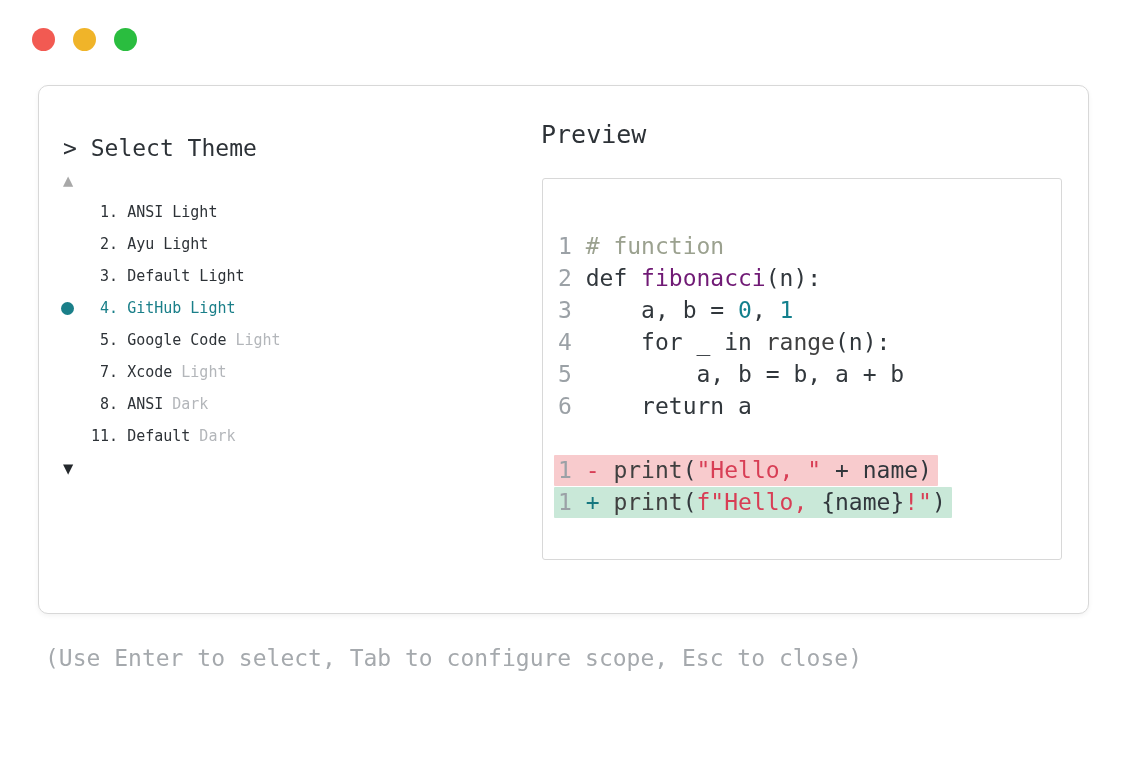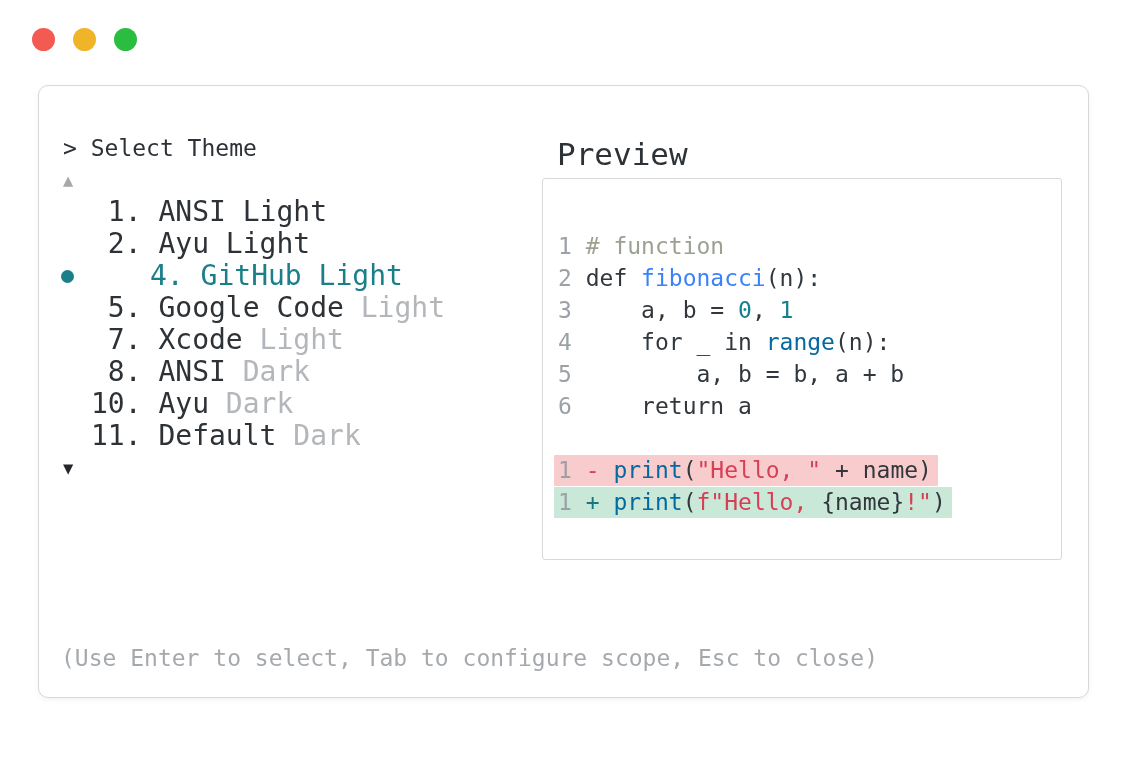--- a/index.html
+++ b/index.html
@@ -4,52 +4,52 @@
 <style>
   * { margin:0; padding:0; box-sizing:border-box; }
   html,body { width:1129px; height:757px; background:#ffffff; overflow:hidden;
               font-family:"DejaVu Sans Mono","Liberation Mono",monospace; }
   .traffic { position:absolute; left:32px; top:28px; display:flex; gap:18px; }
   .light { width:23px; height:23px; border-radius:50%; }
   .light.red    { background:#f25a52; }
   .light.yellow { background:#f0b429; }
   .light.green  { background:#2abd3f; }
 
-  .window { position:absolute; left:38px; top:85px; width:1051px; height:613px;
+  .window { position:absolute; left:38px; top:85px; width:1051px; height:529px;
             border:1.5px solid #d8d8d8; border-radius:10px; background:#fff;
             box-shadow:0 2px 5px rgba(0,0,0,0.05); }
 
   .list-block { position:absolute; left:24px; top:46px; }
   .prompt { white-space:pre; font-size:23px; line-height:32px; color:#2d3237; }
   .scroll-arrow { font-size:17px; line-height:32px; display:block; cursor:pointer; }
   .scroll-arrow.up   { color:#a8a8a8; }
   .scroll-arrow.down { color:#24282c; }
 
-  .theme-row { position:relative; white-space:pre; font-size:28px; line-height:32px;
+  .theme-row { position:relative; white-space:pre; font-size:15px; line-height:32px;
                color:#2d3237; padding-left:28px; cursor:pointer; }
   .theme-row .bullet { position:absolute; left:-2px; top:10px; width:13px; height:13px;
                border-radius:50%; background:#1a7f89; }
-  .theme-row.selected { color:#1a7f89;text-align:center; }
+  .theme-row.selected { color:#1a7f89; }
   .muted-suffix { color:#b3b6ba; }
 
-  .help { position:absolute; left:22px; top:556px; white-space:pre;
+  .help { position:absolute; left:6px; top:556px; white-space:pre;
           font-size:23px; line-height:32px; color:#a5a9ad; }
 
-  .preview-label { position:absolute; left:502px; top:52px; white-space:pre;
-                   font-size:31px; line-height:32px; color:#2d3237;margin-left:16px; }
+  .preview-label { position:absolute; left:502px; top:33px; white-space:pre;
+                   font-size:25px; line-height:32px; color:#2d3237; }
   .preview-box { position:absolute; left:503px; top:92px; width:520px; height:382px;
                  border:1.5px solid #d8d8d8; border-radius:3px; background:#fff; }
   .code { position:absolute; left:15px; top:51px; }
   .code-line { white-space:pre; font-size:23px; line-height:32px; color:#31373c; }
   .lnum    { color:#9ba1a6; }
   .comment { color:#9ba18f; }
   .kw      { color:#31373c; }
-  .func    { color:#3b82f6; }
+  .func    { color:#701a75; }
   .numlit  { color:#13808d; }
-  .builtin { color:#0369a1; }
+  .builtin { color:#404040; }
   .strlit  { color:#d83e55; }
   .minus   { color:#d83e55; }
   .plus    { color:#15777f; }
   .diffbg { display:inline-block; padding:0 6px 1px 4px; margin-left:-4px;
             border-radius:1px; line-height:30px; }
   .diffbg.removed { background:#f8cbcd; }
   .diffbg.added   { background:#c9e8d8; }
 </style>
 </head>
 <body>
@@ -61,25 +61,25 @@
 </div>
 
 <div class="window">
 
   <div class="list-block">
     <div class="prompt">&gt; Select Theme</div>
     <span class="scroll-arrow up">▲</span>
 
     <div class="theme-row"><span> 1. </span><span>ANSI Light</span><span class="muted-suffix"></span></div>
     <div class="theme-row"><span> 2. </span><span>Ayu Light</span><span class="muted-suffix"></span></div>
+    <div class="theme-row"><span> 3. </span><span>Default Light</span><span class="muted-suffix"></span></div>
     <div class="theme-row selected"><span class="bullet"></span><span> 4. </span><span>GitHub Light</span></div>
     <div class="theme-row"><span> 5. </span><span>Google Code</span><span class="muted-suffix"> Light</span></div>
     <div class="theme-row"><span> 7. </span><span>Xcode</span><span class="muted-suffix"> Light</span></div>
     <div class="theme-row"><span> 8. </span><span>ANSI</span><span class="muted-suffix"> Dark</span></div>
-    <div class="theme-row"><span>10. </span><span>Ayu</span><span class="muted-suffix"> Dark</span></div>
     <div class="theme-row"><span>11. </span><span>Default</span><span class="muted-suffix"> Dark</span></div>
 
     <span class="scroll-arrow down">▼</span>
   </div>
 
   <div class="help">(Use Enter to select, Tab to configure scope, Esc to close)</div>
 
   <div class="preview-label">Preview</div>
 
   <div class="preview-box">

